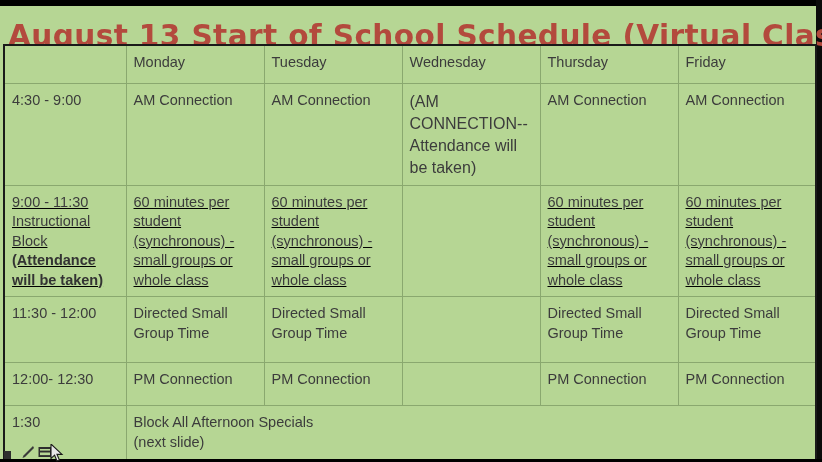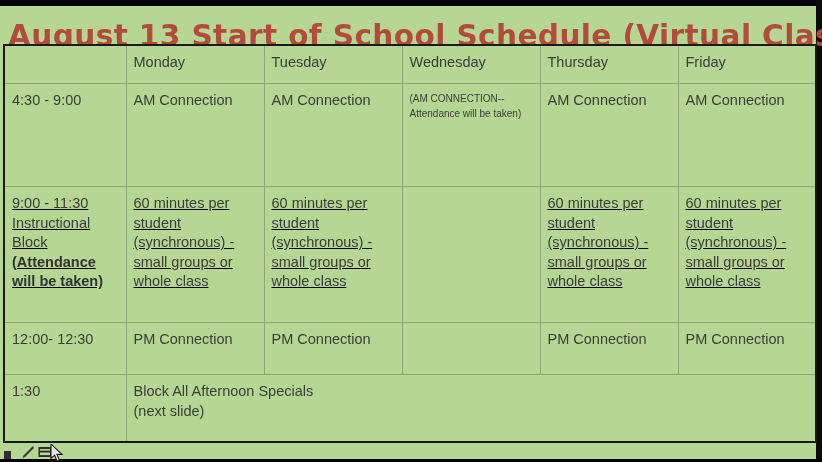--- a/index.html
+++ b/index.html
@@ -118,22 +118,22 @@
   td.edge-dark, th.edge-dark {
     border-color: #1c1c1c;
   }
 
   
   .tint {
     background: #b2d291;
   }
 
   .small-note {
-    font-size: 10px;
-    line-height: 15px;
+    font-size: 16px;
+    line-height: 22px;
     display: block;
   }
 
   .bold-note {
     font-weight: bold;
     color: #333333;
   }
 
   td.afternoon {
     text-align: center;
@@ -230,20 +230,28 @@
             <span>9:00 - 11:30 Instructional Block</span>
             <span class="bold-note">(Attendance will be taken)</span>
           </td>
           <td class="edge-dark">60 minutes per student (synchronous) -small groups or whole class</td>
           <td class="tint">60 minutes per student (synchronous) -small groups or whole class</td>
           <td class="edge-dark"></td>
           <td class="tint">60 minutes per student (synchronous) -small groups or whole class</td>
           <td class="tint">60 minutes per student (synchronous) -small groups or whole class</td>
         </tr>
 
+        <tr class="r3">
+          <td class="time-cell">11:30 - 12:00</td>
+          <td class="edge-dark">Directed Small Group Time</td>
+          <td class="tint">Directed Small Group Time</td>
+          <td class="edge-dark"></td>
+          <td class="tint">Directed Small Group Time</td>
+          <td class="tint">Directed Small Group Time</td>
+        </tr>
 
         <tr class="r4">
           <td class="time-cell">12:00- 12:30</td>
           <td class="edge-dark">PM Connection</td>
           <td class="tint">PM Connection</td>
           <td class="edge-dark"></td>
           <td class="tint">PM Connection</td>
           <td class="tint">PM Connection</td>
         </tr>
 

